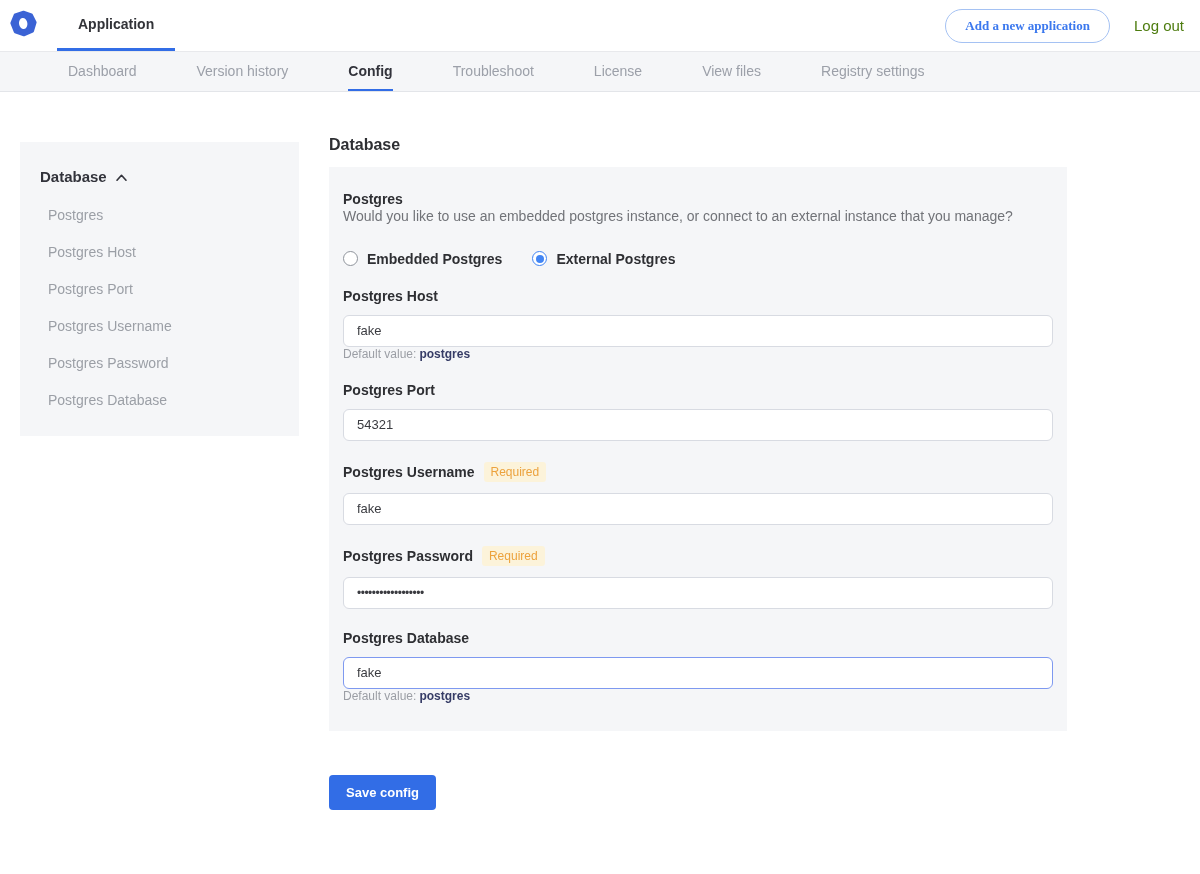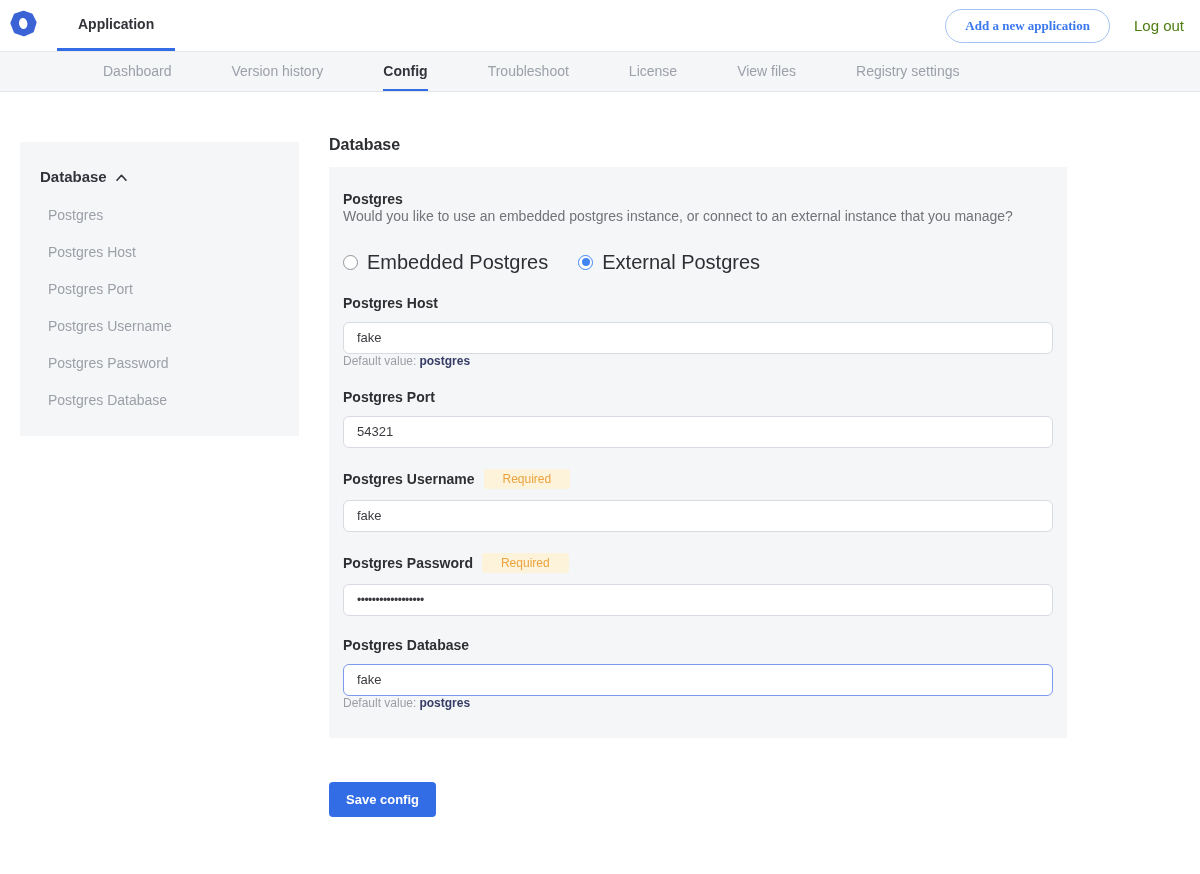--- a/index.html
+++ b/index.html
@@ -15,21 +15,21 @@
     color:#323338; border-bottom:3px solid transparent; cursor:pointer; }
   .top-tab.active { border-bottom-color:#326de6; }
   .top-right { margin-left:auto; display:flex; align-items:center; gap:24px; }
   .add-app-btn { border:1px solid #a5c2f3; background:#fff; color:#3b78ee; font-weight:700;
     font-size:13px; padding:8px 19px; border-radius:17px; cursor:pointer;
     font-family:Liberation Serif, serif; }
   .logout { font-size:15px; color:#4d7c0f; cursor:pointer; }
 
   
   .subnav { height:40px; background:#f5f6f8; border-bottom:1px solid #e3e5e9;
-    display:flex; align-items:stretch; padding-left:103px; gap:60px; }
+    display:flex; align-items:stretch; padding-left:68px; gap:60px; }
   .subnav-item { display:flex; align-items:center; font-size:14px; color:#9ca0a9;
     border-bottom:2px solid transparent; cursor:pointer; }
   .subnav-item.active { color:#32333b; font-weight:600; border-bottom-color:#326de6; }
 
   
   .content { display:flex; align-items:flex-start; }
   .sidebar { margin:50px 0 0 20px; width:279px; background:#f5f6f8; padding:26px 20px 26px 20px; }
   .sidebar-group-header { display:flex; align-items:center; gap:8px; font-size:15px;
     font-weight:700; color:#32333b; cursor:pointer; }
   .sidebar-items { list-style:none; margin-top:22px; }
@@ -43,26 +43,26 @@
   .group-name { font-size:14px; font-weight:700; color:#2e2f33; }
   .group-desc { font-size:14px; color:#717378; line-height:1.4; }
 
   .radios { display:flex; gap:30px; margin-top:24px; align-items:center; }
   .radio-opt { display:flex; align-items:center; gap:9px; cursor:pointer; }
   .radio-circle { width:15px; height:15px; border-radius:50%; border:1.5px solid #8f949c;
     background:#fff; position:relative; flex:0 0 auto; }
   .radio-circle.sel { border-color:#4285f4; }
   .radio-circle.sel::after { content:""; position:absolute; inset:2.5px; border-radius:50%;
     background:#4285f4; }
-  .radio-label { font-size:20px; font-weight:400; color:#2e2f33; }
+  .radio-label { font-size:14px; font-weight:700; color:#2e2f33; }
 
   .field { margin-top:21px; }
   .field-label-row { display:flex; align-items:center; gap:9px; }
   .field-label { font-size:14px; font-weight:700; color:#2e2f33; }
-  .required-badge { font-size:12px; color:#eca23d; background:#fcf3da; padding:3px 19px;
+  .required-badge { font-size:12px; color:#eca23d; background:#fcf3da; padding:3px 7px;
     border-radius:3px; }
   .field input { display:block; width:100%; height:32px; margin-top:11px; border:1px solid #d8dbe2;
     border-radius:6px; background:#fff; padding:0 13px; font-size:13px; color:#3a3b40;
     font-family:"Liberation Sans",sans-serif; outline:none; }
   .field input.focused { border-color:#7e99f0; }
   .field input.masked { letter-spacing:-0.5px; font-size:12px; }
   .helper { margin-top:0; font-size:12px; color:#9b9ea5; }
   .helper b { color:#363c66; margin-left:3px; }
 
   .save-btn { margin-top:44px; background:#326de6; color:#fff; border:none; border-radius:4px;

